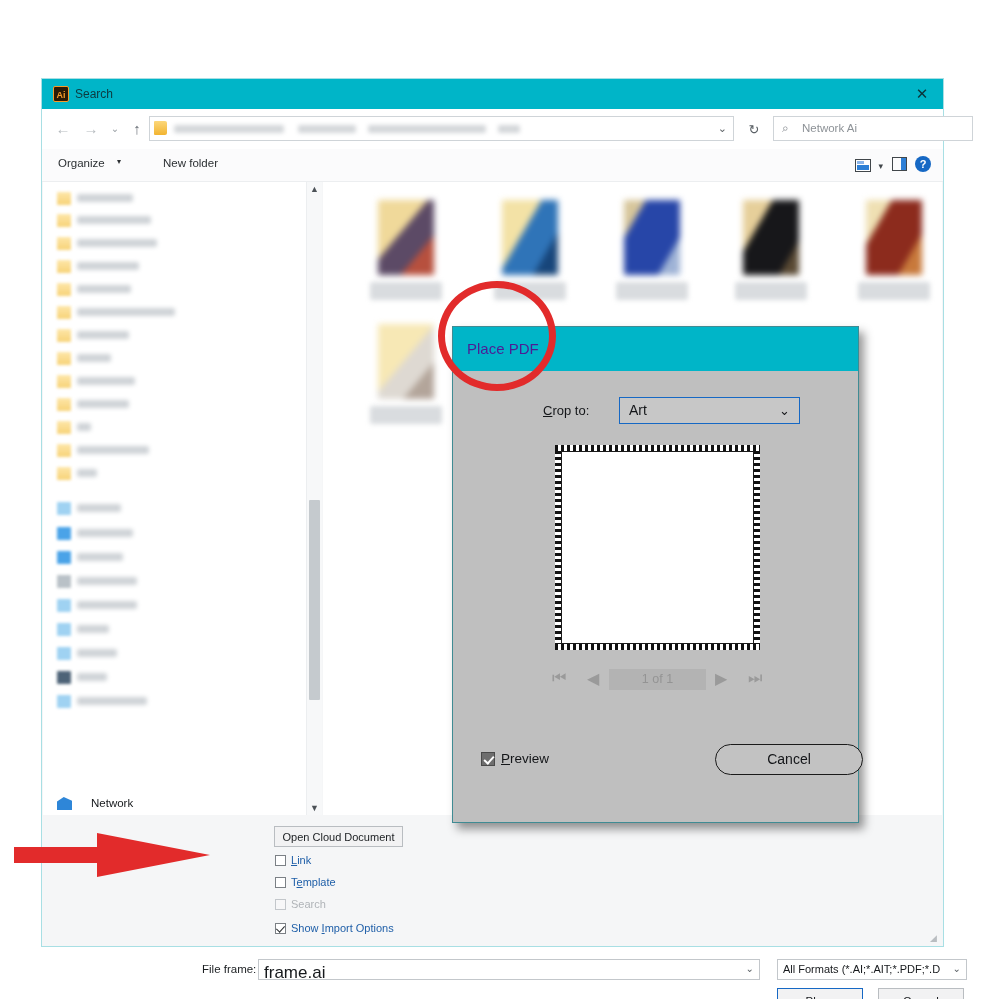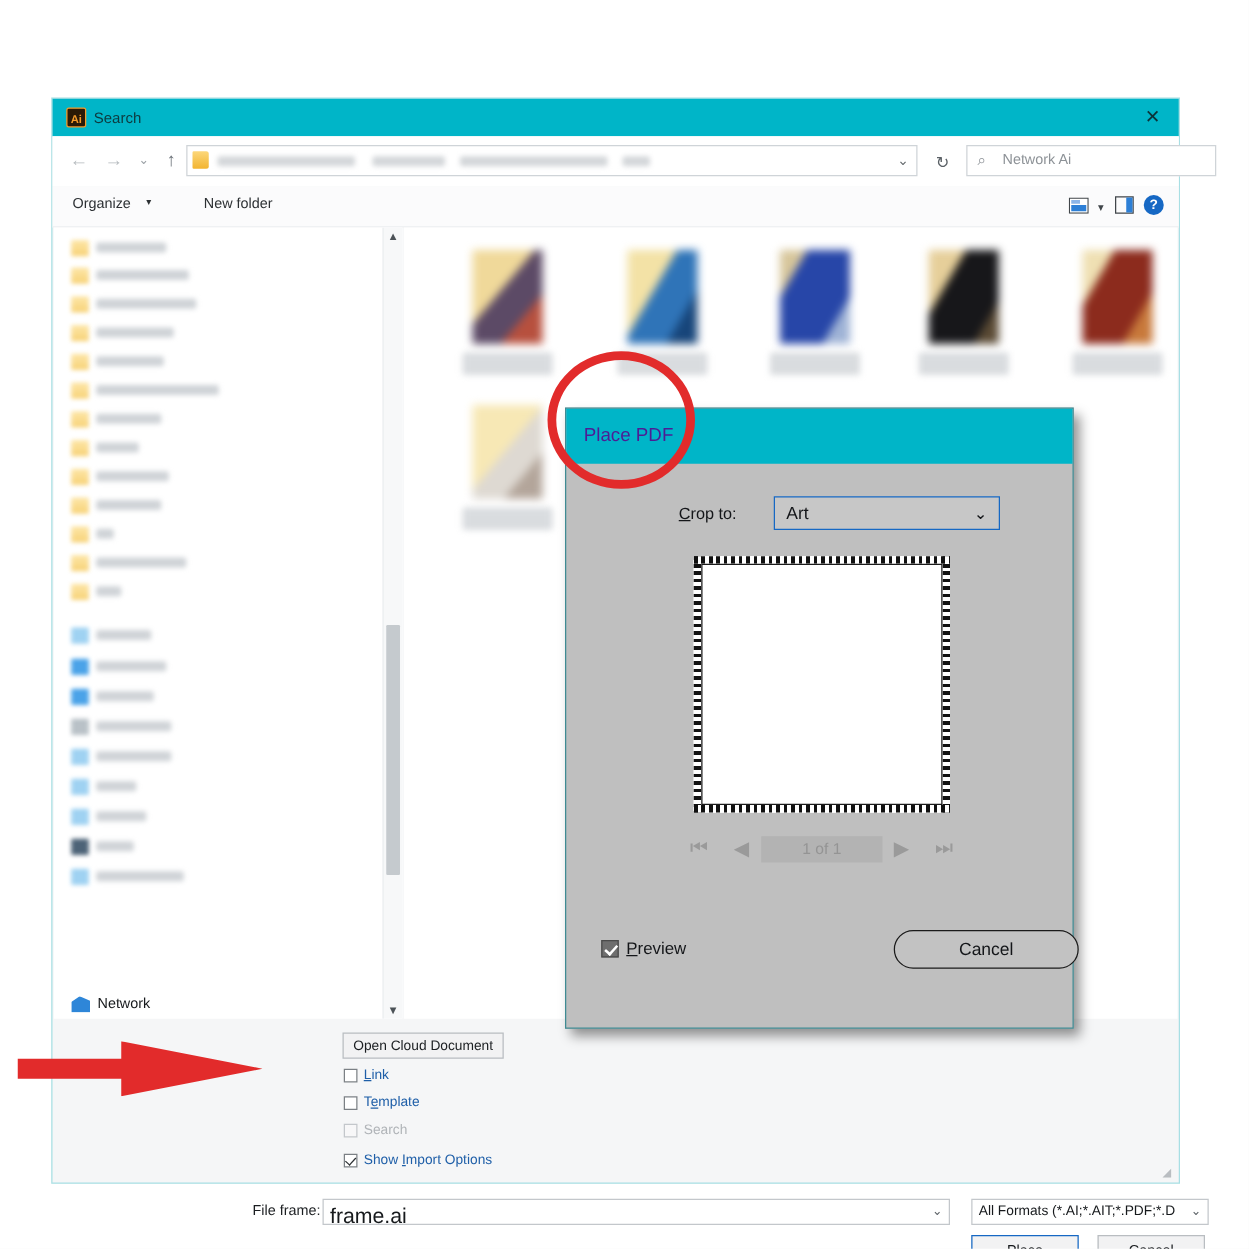--- a/index.html
+++ b/index.html
@@ -198,21 +198,21 @@
   }
   #network-row{
     position:absolute;left:14px;top:613px;height:18px;
   }
   #network-ico{
     position:absolute;left:0;top:2px;width:15px;height:13px;
     background:#2e86d8;
     clip-path:polygon(0 35%,45% 0,100% 28%,100% 100%,0 100%);
   }
   #network-lbl{
-    position:absolute;left:21px;top:2px;
+    position:absolute;left:34px;top:2px;
     font-size:11.5px;color:#16191c;text-align:right;
   }
 
   #tree-scroll{
     position:absolute;right:0;top:0;
     width:16px;height:100%;
     background:#f7f8f9;border-left:1px solid #eceef0;
     box-sizing:border-box;cursor:pointer;
   }
   #tree-scroll-up{

